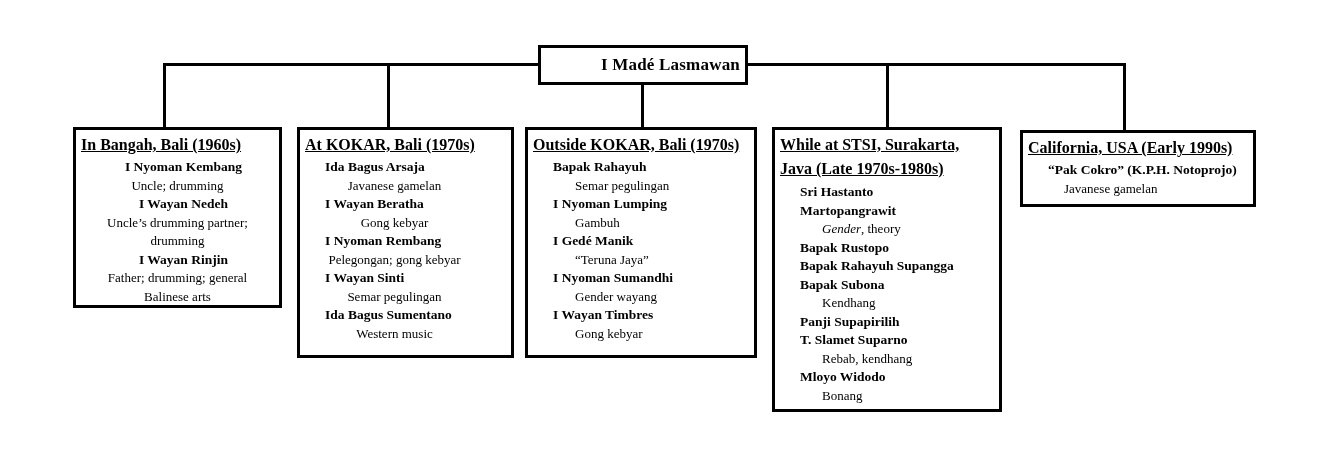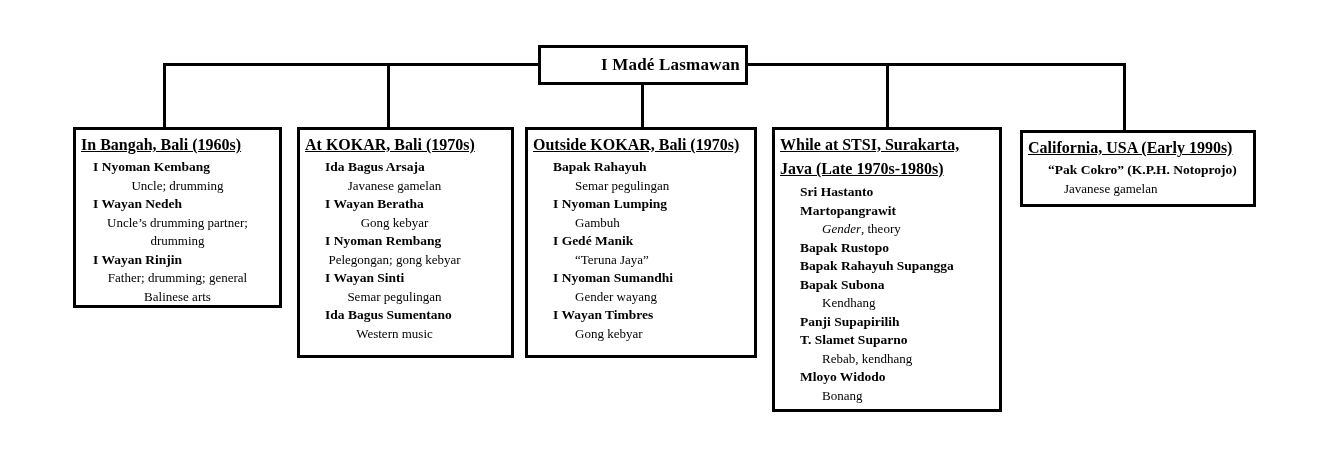--- a/index.html
+++ b/index.html
@@ -30,21 +30,21 @@
   .b2{left:297px;top:127px;width:217px;height:231px;}
   .b3{left:525px;top:127px;width:232px;height:231px;}
   .b4{left:772px;top:127px;width:230px;height:285px;}
   .b5{left:1014px;top:130px;width:236px;height:77px;margin-left:6px;}
   .gtitle{
     font-weight:bold;font-size:16px;text-decoration:underline;
     line-height:23px;white-space:nowrap;margin-bottom:2px;
   }
   .b4 .gtitle{white-space:normal;line-height:24px;}
   .pname{font-weight:bold;font-size:13.5px;line-height:18.5px;margin-left:20px;}
-  .b1 .pname{margin-left:12px;}
+  .b1 .pname{margin-left:12px;text-align:center;}
   .pdesc{font-size:13px;line-height:18.5px;}
   .b1 .pdesc{text-align:center;max-width:165px;margin:0 auto;}
   .b2 .pdesc{text-align:center;padding-right:22px;}
   .b3 .pdesc{margin-left:42px;}
   .b4 .pdesc{margin-left:42px;font-family:Liberation Serif, serif;}
   .b5 .pdesc{margin-left:36px;}
   .it{font-style:italic;}
 </style>
 </head>
 <body>

